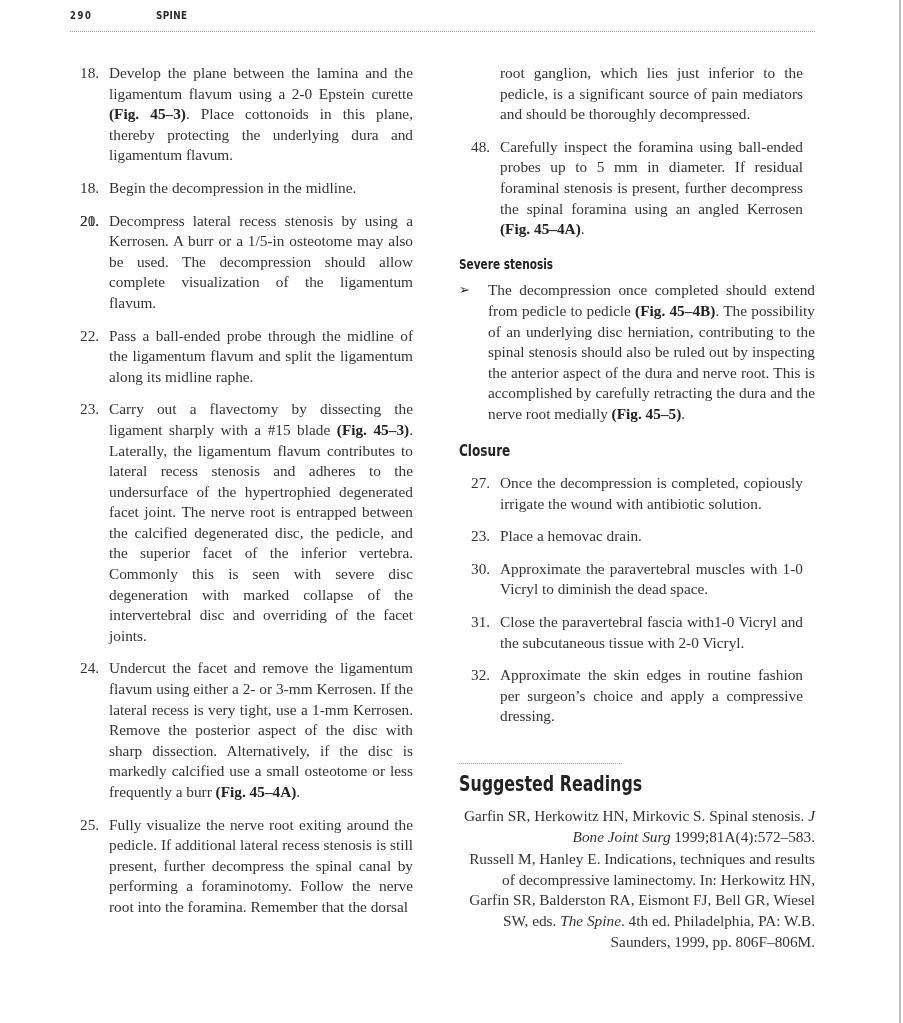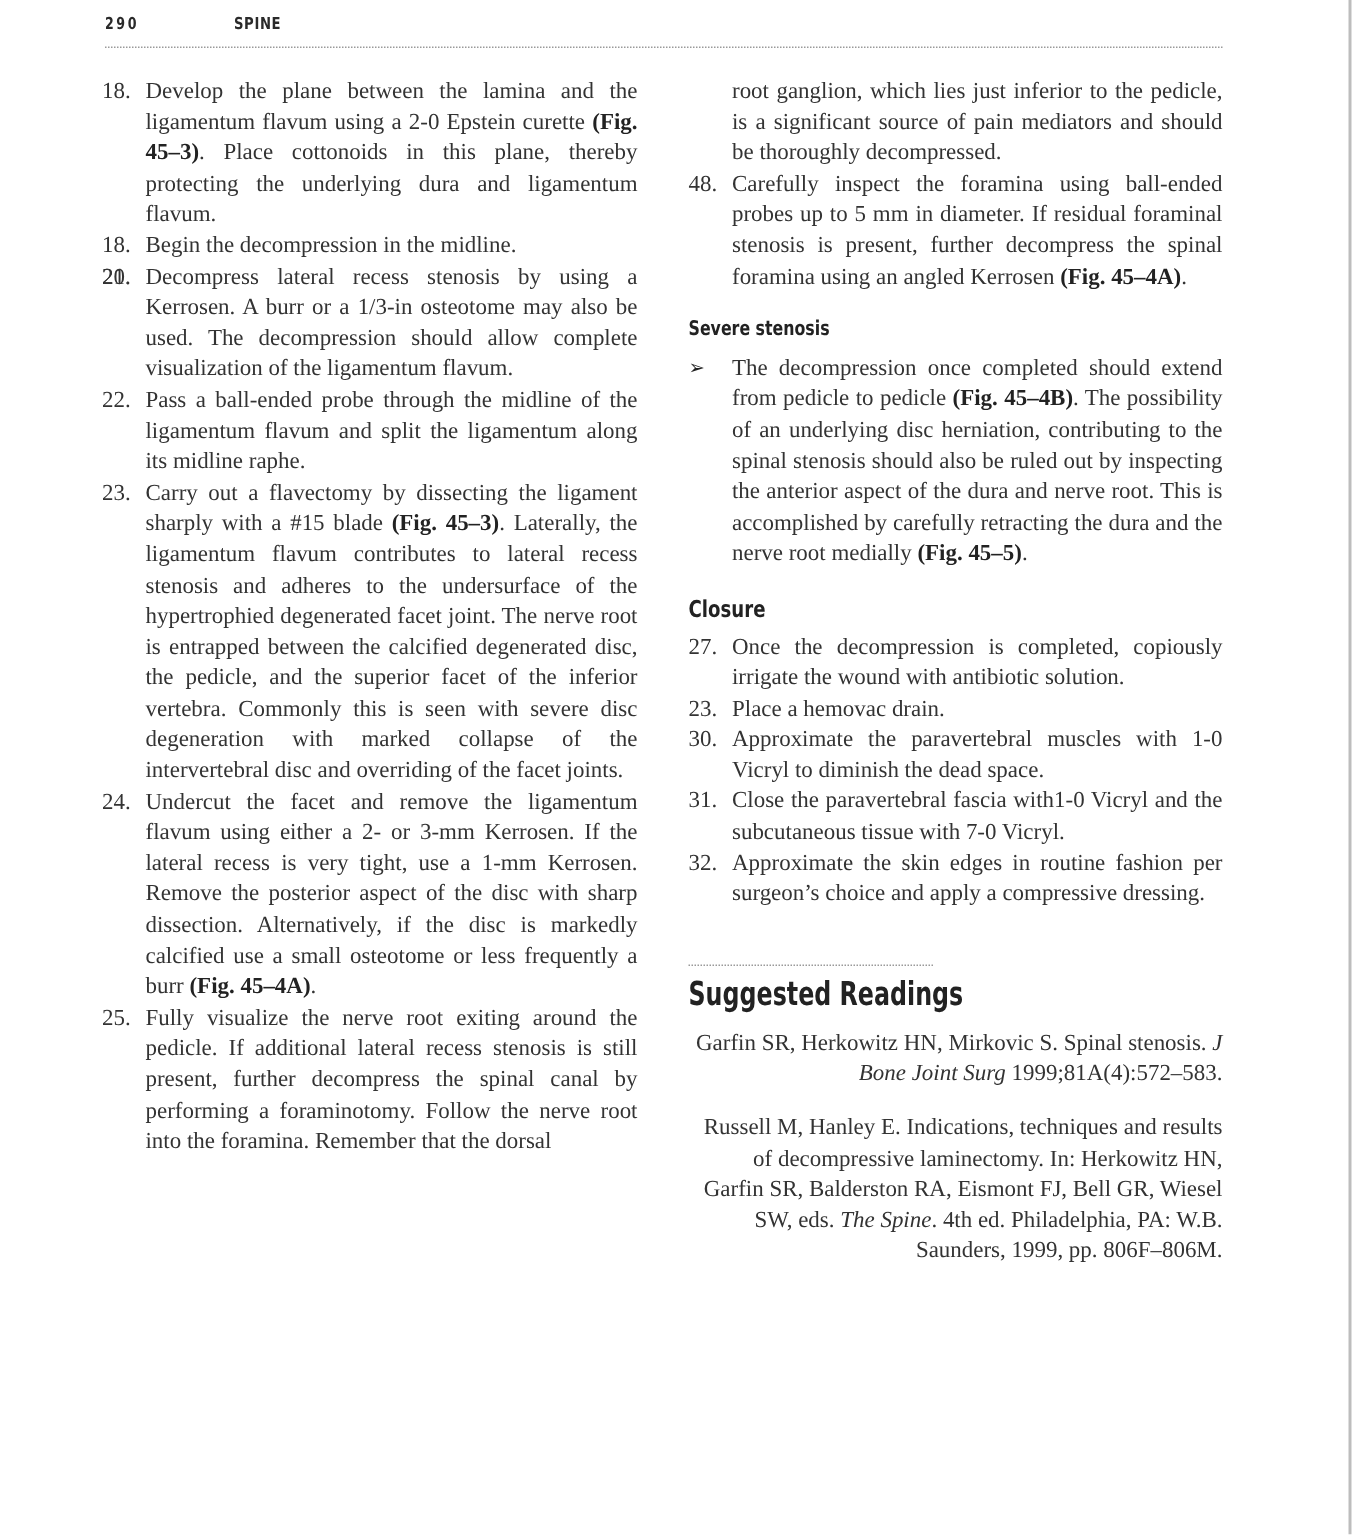--- a/index.html
+++ b/index.html
@@ -7,53 +7,53 @@
   .page-edge { position: absolute; right: 2px; top: 0; width: 2px; height: 1023px; background: #bdbdbd; }
   .header { position: absolute; left: 70px; top: 9px; width: 745px; height: 22px; border-bottom: 1px dotted #9a9a9a; }
   .header .folio { position: absolute; left: 0; top: 0; font-family: "DejaVu Sans Condensed", "DejaVu Sans", sans-serif; font-weight: bold; font-size: 11px; letter-spacing: 2px; color: #2a2a2a; transform: scaleX(0.85); transform-origin: left; }
   .header .running { position: absolute; left: 86px; top: 0; font-family: "DejaVu Sans", sans-serif; font-weight: bold; font-size: 11px; letter-spacing: 0.5px; color: #2a2a2a; transform: scaleX(0.8); transform-origin: left; }
 
   .col { position: absolute; top: 51px; font-family: "Liberation Serif", serif; font-size: 15.3px; line-height: 20.6px; color: #333; }
   .col-left { left: 68px; width: 357px; }
   .col-right { left: 459px; width: 356px; }
 
   ol.steps { list-style: none; margin: 0; padding: 0; }
-  ol.steps li { position: relative; padding-left: 29px; text-align: justify; margin: 0; }
+  ol.steps li { position: relative; padding-left: 29px; text-align: justify; margin: 12px; }
   ol.steps li .num { position: absolute; left: 0; top: 0; }
   ol.steps li.cont { padding-left: 29px; }
   b.fig { font-weight: bold; color: #222; }
 
   .subhead { font-family: "DejaVu Sans", sans-serif; font-weight: bold; color: #222; transform: scaleX(0.78); transform-origin: left; white-space: nowrap; }
   .subhead.small { font-size: 13.5px; margin: 14px 0 6px 0; }
   .subhead.closure { font-size: 15.5px; margin: 16px 0 5px 0; }
   .bullet { position: relative; padding-left: 29px; text-align: justify; }
   .bullet .arrow { position: absolute; left: 0; top: 0; font-family: "DejaVu Sans", sans-serif; font-size: 13px; color: #222; }
 
   .readings-rule { width: 163px; border-top: 1px dotted #9a9a9a; margin-top: 36px; }
   .readings-title { font-family: "DejaVu Sans", sans-serif; font-weight: bold; font-size: 22px; color: #222; transform: scaleX(0.72); transform-origin: left; white-space: nowrap; margin-top: 6px; line-height: 28px; }
   .ref { text-align: right; margin-top: 8px; }
-  .ref + .ref { margin-top: 15px; }
+  .ref + .ref { margin-top: 2px; }
   .ref i { font-style: italic; }
 </style>
 </head>
 <body>
 
 <div class="page-edge"></div>
 
 <div class="header">
   <span class="folio">290</span>
   <span class="running">SPINE</span>
 </div>
 
 <div class="col col-left">
   <ol class="steps">
       <li><span class="num">18.</span><span>Develop the plane between the lamina and the ligamentum flavum using a 2-0 Epstein curette </span><b class="fig">(Fig. 45–3)</b><span>. Place cottonoids in this plane, thereby protecting the underlying dura and ligamentum flavum.</span></li>
       <li><span class="num">18.</span><span>Begin the decompression in the midline.</span></li>
       <li><span class="num">20.</span></li>
-      <li><span class="num">21.</span><span>Decompress lateral recess stenosis by using a Kerrosen. A burr or a 1/3-in osteotome may also be used. The decompression should allow complete visualization of the ligamentum flavum.</span></li>
+      <li><span class="num">21.</span><span>Decompress lateral recess stenosis by using a Kerrosen. A burr or a 1/5-in osteotome may also be used. The decompression should allow complete visualization of the ligamentum flavum.</span></li>
       <li><span class="num">22.</span><span>Pass a ball-ended probe through the midline of the ligamentum flavum and split the ligamentum along its midline raphe.</span></li>
       <li><span class="num">23.</span><span>Carry out a flavectomy by dissecting the ligament sharply with a #15 blade </span><b class="fig">(Fig. 45–3)</b><span>. Laterally, the ligamentum flavum contributes to lateral recess stenosis and adheres to the undersurface of the hypertrophied degenerated facet joint. The nerve root is entrapped between the calcified degenerated disc, the pedicle, and the superior facet of the inferior vertebra. Commonly this is seen with severe disc degeneration with marked collapse of the intervertebral disc and overriding of the facet joints.</span></li>
       <li><span class="num">24.</span><span>Undercut the facet and remove the ligamentum flavum using either a 2- or 3-mm Kerrosen. If the lateral recess is very tight, use a 1-mm Kerrosen. Remove the posterior aspect of the disc with sharp dissection. Alternatively, if the disc is markedly calcified use a small osteotome or less frequently a burr </span><b class="fig">(Fig. 45–4A)</b><span>.</span></li>
       <li><span class="num">25.</span><span>Fully visualize the nerve root exiting around the pedicle. If additional lateral recess stenosis is still present, further decompress the spinal canal by performing a foraminotomy. Follow the nerve root into the foramina. Remember that the dorsal</span></li>
     </ol>
 </div>
 
 <div class="col col-right">
   <ol class="steps">
     <li class="cont">root ganglion, which lies just inferior to the pedicle, is a significant source of pain mediators and should be thoroughly decompressed.</li>
@@ -64,21 +64,21 @@
   <div class="bullet">
     <span class="arrow">➢</span>
     <span><span>The decompression once completed should extend from pedicle to pedicle </span><b class="fig">(Fig. 45–4B)</b><span>. The possibility of an underlying disc herniation, contributing to the spinal stenosis should also be ruled out by inspecting the anterior aspect of the dura and nerve root. This is accomplished by carefully retracting the dura and the nerve root medially </span><b class="fig">(Fig. 45–5)</b><span>.</span></span>
   </div>
 
   <div class="subhead closure">Closure</div>
   <ol class="steps">
       <li><span class="num">27.</span><span>Once the decompression is completed, copiously irrigate the wound with antibiotic solution.</span></li>
       <li><span class="num">23.</span><span>Place a hemovac drain.</span></li>
       <li><span class="num">30.</span><span>Approximate the paravertebral muscles with 1-0 Vicryl to diminish the dead space.</span></li>
-      <li><span class="num">31.</span><span>Close the paravertebral fascia with1-0 Vicryl and the subcutaneous tissue with 7-0 Vicryl.</span></li>
+      <li><span class="num">31.</span><span>Close the paravertebral fascia with1-0 Vicryl and the subcutaneous tissue with 2-0 Vicryl.</span></li>
       <li><span class="num">32.</span><span>Approximate the skin edges in routine fashion per surgeon’s choice and apply a compressive dressing.</span></li>
     </ol>
 
   <div class="readings-rule"></div>
   <div class="readings-title">Suggested Readings</div>
   <div>
       <div class="ref"><span>Garfin SR, Herkowitz HN, Mirkovic S. Spinal stenosis. </span><i>J Bone Joint Surg</i><span> 1999;81A(4):572–583.</span></div>
       <div class="ref"><span>Russell M, Hanley E. Indications, techniques and results of decompressive laminectomy. In: Herkowitz HN, Garfin SR, Balderston RA, Eismont FJ, Bell GR, Wiesel SW, eds. </span><i>The Spine</i><span>. 4th ed. Philadelphia, PA: W.B. Saunders, 1999, pp. 806F–806M.</span></div>
     </div>
 </div>

